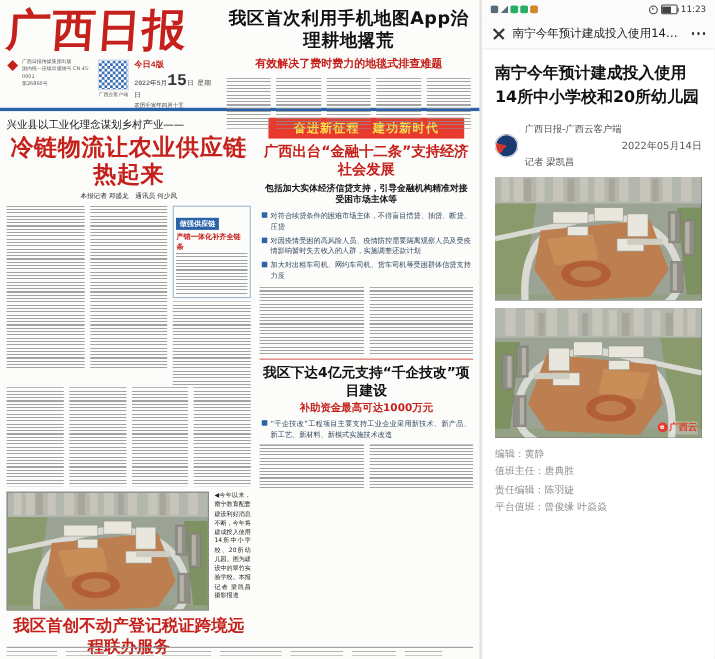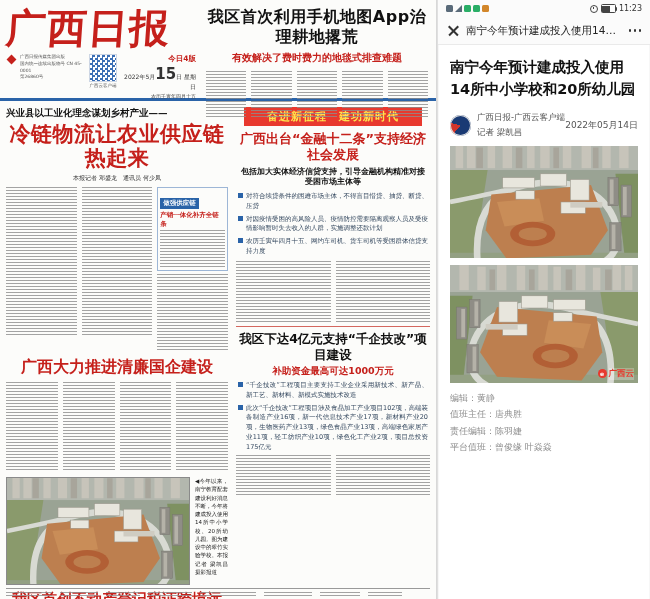--- a/index.html
+++ b/index.html
@@ -13,36 +13,36 @@
   .mast-title{font-family:"DejaVu Serif",serif;font-size:40px;font-weight:bold;color:#c5201b;
               letter-spacing:1px;line-height:1.15;transform:skewX(-4deg);white-space:nowrap;}
   .mast-meta{display:flex;gap:5px;align-items:flex-start;margin-top:3px;}
   .logo-col{display:flex;gap:3px;align-items:flex-start;width:78px;}
   .diamond{width:7px;height:7px;background:#c5201b;transform:rotate(45deg);margin:2px 2px 0 2px;flex:none;}
   .logo-lines{font-size:4.5px;color:#555;line-height:1.5;}
   .qr-col{width:28px;text-align:center;}
   .qr{width:26px;height:26px;margin:0 auto;border:1px solid #cdd6e4;
       background:repeating-conic-gradient(#3b6fb5 0% 25%, #fff 0% 50%);background-size:5px 5px;}
   .qr-label{font-size:4.5px;color:#555;margin-top:1px;}
-  .dateblock{flex:1;text-align:right;color:#333;}
+  .dateblock{flex:1;text-align:left;color:#333;font-family:Liberation Mono, monospace;}
   .edition{color:#c5201b;font-weight:bold;font-size:7.5px;}
   .dline{font-size:6px;margin-top:1px;}
   .dday{font-size:15px;font-weight:bold;}
   .lunar{font-size:5px;color:#444;margin-top:1px;}
   .top-art{flex:1;padding:2px 2px 0 10px;}
   .top-h{font-size:16px;font-weight:900;text-align:center;letter-spacing:0.5px;margin:0 0 4px;color:#111;line-height:1.25;}
   .top-sub{font-size:10px;font-weight:bold;color:#c5201b;text-align:center;margin-bottom:6px;}
   .cols{display:flex;gap:5px;}
   .col{flex:1;}
   .ft{background-image:repeating-linear-gradient(180deg,#8d8d8d 0 1px,transparent 1px 3px);opacity:.8;}
   .blue-rule{height:3px;background:#2a63a8;margin:3px -6px 5px;}
   .row{display:flex;gap:8px;}
   .lcol{width:222px;flex:none;}
   .rcol{flex:1;min-width:0;}
-  .kicker{font-size:9.5px;font-weight:bold;color:#111;margin:1px 0 2px;}
+  .kicker{font-size:9.5px;font-weight:normal;color:#111;margin:1px 0 2px;}
   .big-red{font-size:21px;color:#c5201b;font-weight:900;letter-spacing:0.5px;text-align:center;margin:1px 0 4px;line-height:1.15;}
   .byline{font-size:6px;text-align:center;color:#333;margin-bottom:4px;}
   .sidebox{border:1px solid #9db6d6;padding:2px;margin-bottom:3px;}
   .sidetag{background:#2a63a8;color:#fff;font-size:6.5px;font-weight:bold;padding:1px 3px;display:inline-block;}
   .sidettl{color:#c5201b;font-size:6.5px;font-weight:bold;margin:2px 0;line-height:1.3;}
   .banner{background:#e8392e;color:#ffe14d;font-weight:900;font-size:11px;text-align:center;
           padding:2px 0;margin:1px 8px 5px;letter-spacing:1px;}
   .fin-h{color:#c5201b;font-size:13px;font-weight:900;text-align:center;margin:1px 0 3px;line-height:1.25;}
   .fin-sub{font-size:8px;font-weight:bold;color:#111;text-align:center;margin:0 2px 4px;line-height:1.35;}
   .bullet{display:flex;gap:3px;font-size:6.5px;color:#33475e;margin:3px 2px;line-height:1.5;text-align:justify;}
@@ -88,21 +88,21 @@
   .more{display:flex;gap:2.5px;cursor:pointer;flex:none;}
   .more b{width:2.5px;height:2.5px;border-radius:50%;background:#333;display:block;}
   .content{flex:1;background:#fff;margin:0 1px;padding:12px 11px 8px;overflow:hidden;}
   .a-title{font-size:14.5px;font-weight:bold;line-height:1.5;color:#111;}
   .src-row{display:flex;align-items:center;margin:11px 0 7px;}
   .avatar{width:21px;height:21px;border-radius:50%;flex:none;
           background:conic-gradient(from 220deg,#d2342a 0 65deg,#1a3a74 65deg 360deg);
           box-shadow:inset 0 0 0 1px #e3e3e3;}
   .src-lines{margin-left:6px;flex:1;min-width:0;}
   .src-name{font-size:8.5px;color:#555;}
-  .src-rep{font-size:8.5px;color:#555;margin-top:3px;}
+  .src-rep{font-size:8.5px;color:#555;margin-top:18px;}
   .a-date{font-size:9px;color:#555;flex:none;}
   .a-body{font-size:11px;line-height:1.8;color:#222;text-align:justify;margin:3px 0 10px;}
   .aphoto{width:100%;height:112px;overflow:hidden;position:relative;margin-bottom:7px;background:#000000;}
   .aphoto.second{height:118px;}
   .aphoto.second svg{transform:scaleX(-1);}
   .wm{position:absolute;right:4px;bottom:3px;display:flex;align-items:center;gap:2px;z-index:2;}
   .wm-dot{width:9px;height:9px;border-radius:50%;background:#e8392e;color:#fff;font-size:6px;
           display:flex;align-items:center;justify-content:center;font-weight:bold;}
   .wm-txt{color:#e8392e;font-weight:bold;font-size:8.5px;background:rgba(255,255,255,.25);}
   .credits{font-size:9px;color:#8e8e8e;line-height:1.85;margin-top:2px;}
@@ -225,21 +225,20 @@
                 <span class="sidetag">做强供应链</span>
                 <div class="sidettl">产销一体化补齐全链条</div>
                 <div class="ft" style="height:38px"></div>
               </div>
               <div class="ft" style="height:78px"></div>
             </div>
           </div>
         </div>
 
         <div>
-          <div class="soe-h">广西大力推进清廉国企建设</div>
           <div class="cols">
             <div class="col ft" style="height:90px"></div>
             <div class="col ft" style="height:90px"></div>
             <div class="col ft" style="height:90px"></div>
             <div class="col ft" style="height:90px"></div>
           </div>
         </div>
 
         <div class="photo-row">
           <div class="news-photo">
@@ -264,38 +263,34 @@
           <div class="bullet">
               <span class="sq"></span>
               <span>对符合续贷条件的困难市场主体，不得盲目惜贷、抽贷、断贷、压贷</span>
             </div>
           <div class="bullet">
               <span class="sq"></span>
               <span>对因疫情受困的高风险人员、疫情防控需要隔离观察人员及受疫情影响暂时失去收入的人群，实施调整还款计划</span>
             </div>
           <div class="bullet">
               <span class="sq"></span>
-              <span>农历壬寅年四月十五、网约车司机、货车司机等受困群体信贷支持力度</span>
+              <span>加大对出租车司机、网约车司机、货车司机等受困群体信贷支持力度</span>
             </div>
           <div class="cols" style="margin-top:4px">
             <div class="col ft" style="height:62px"></div>
             <div class="col ft" style="height:62px"></div>
           </div>
         </div>
 
         <div class="tech-wrap">
           <div class="tech-h">我区下达4亿元支持“千企技改”项目建设</div>
           <div class="tech-sub">补助资金最高可达1000万元</div>
           <div class="bullet">
               <span class="sq"></span>
               <span>“千企技改”工程项目主要支持工业企业采用新技术、新产品、新工艺、新材料、新模式实施技术改造</span>
-            </div>
-          <div class="bullet">
-              <span class="sq"></span>
-              <span>此次“千企技改”工程项目涉及食品加工产业项目102项，高端装备制造产业16项，新一代信息技术产业17项，新材料产业20项，生物医药产业13项，绿色食品产业13项，高端绿色家居产业11项，轻工纺织产业10项，绿色化工产业2项，项目总投资175亿元</span>
             </div>
           <div class="cols" style="margin-top:3px">
             <div class="col ft" style="height:40px"></div>
             <div class="col ft" style="height:40px"></div>
           </div>
         </div>
       </div>
     </div>
 
 

